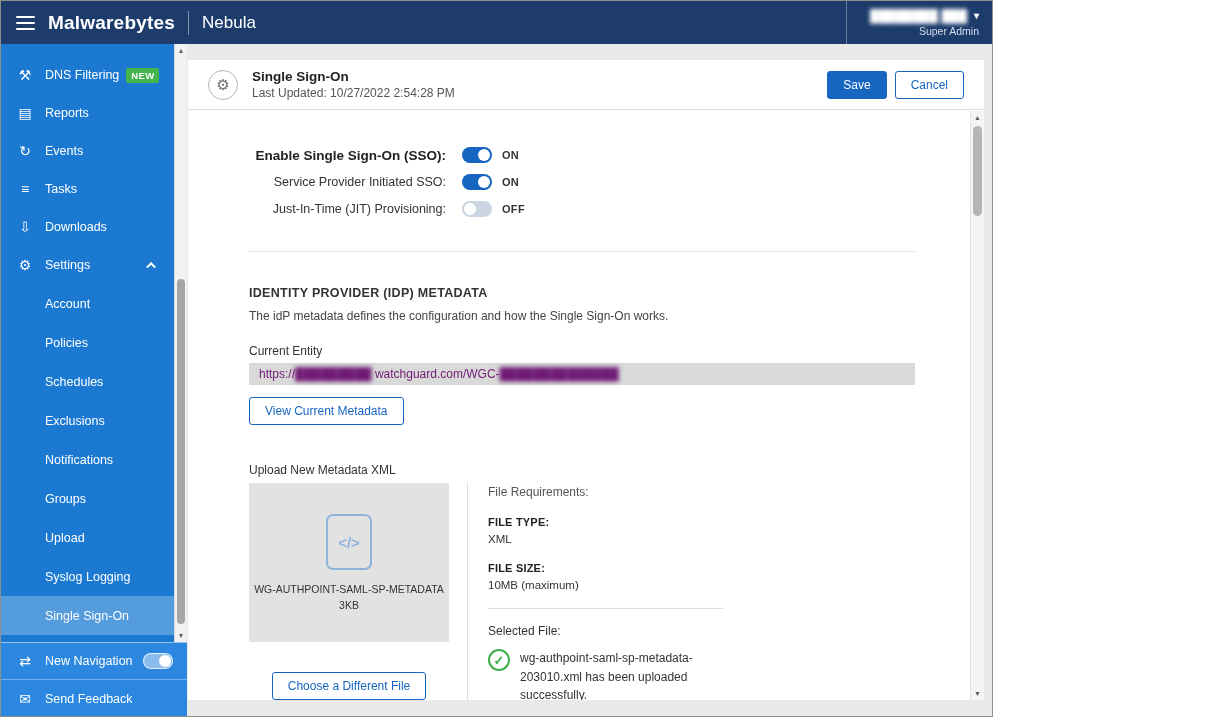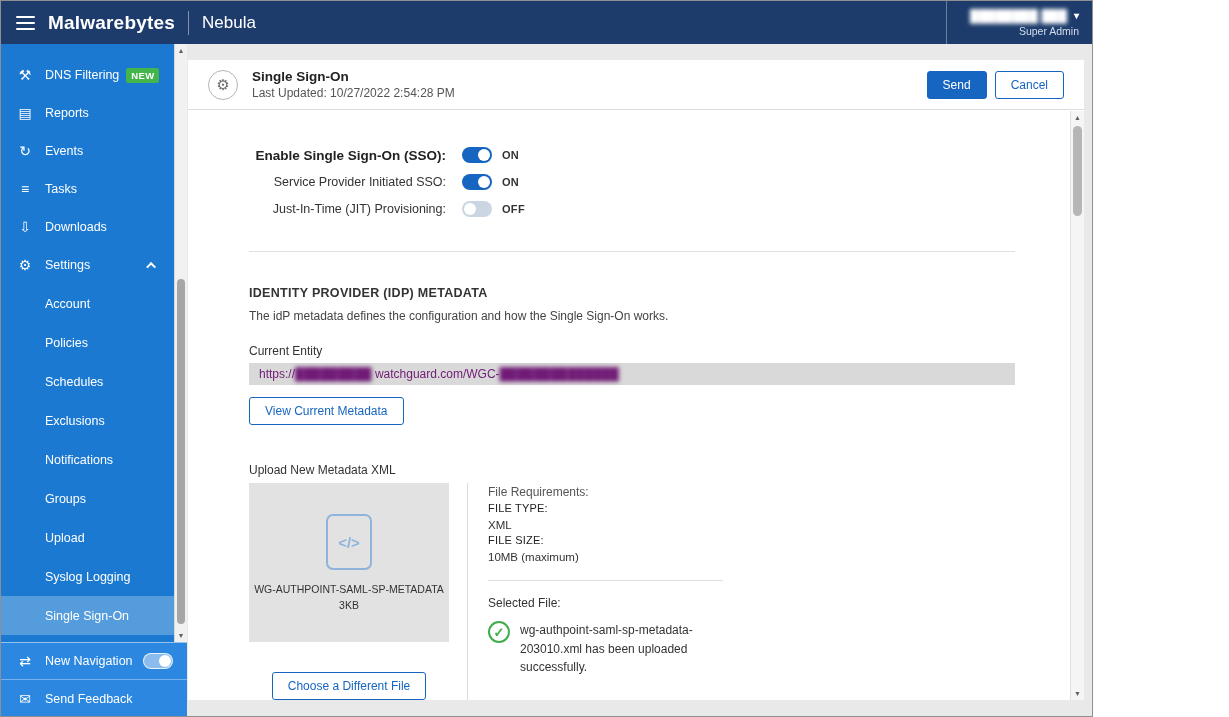--- a/index.html
+++ b/index.html
@@ -1,17 +1,17 @@
 <!DOCTYPE html>
 <html><head>
 <meta charset="utf-8">
 <style>
   * { box-sizing: border-box; }
   body { margin: 0; font-family: "Liberation Sans", sans-serif; background: #fff; }
-  .screen { position: relative; width: 1093px; height: 717px; background: #e9e9e9; border: 1px solid #8f8f8f; overflow: hidden; }
+  .screen { position: relative; width: 993px; height: 717px; background: #e9e9e9; border: 1px solid #8f8f8f; overflow: hidden; }
 
   
   .topbar { position: absolute; top: 0; left: 0; right: 0; height: 43px; background: #1d3c6b; color: #fff; display: flex; align-items: center; }
   .hamburger { width: 19px; margin: 0 13px 0 15px; cursor: pointer; }
   .hamburger .bar { display: block; height: 2px; background: #fff; margin: 4px 0; border-radius: 1px; }
   .brand { font-size: 19px; font-weight: bold; letter-spacing: .2px; }
   .brand-divider { width: 1px; height: 24px; background: rgba(255,255,255,.45); margin: 0 13px; }
   .product { font-size: 17px; font-weight: 400; }
   .account { margin-left: auto; height: 100%; width: 146px; border-left: 1px solid rgba(255,255,255,.35); display: flex; flex-direction: column; justify-content: center; align-items: flex-end; padding: 0 13px; cursor: pointer; }
   .account-name-row { display: flex; align-items: center; gap: 7px; font-size: 12px; font-weight: bold; }
@@ -78,21 +78,21 @@
   .upload-row { display: flex; margin-top: 6px; }
   .upload-col { width: 200px; display: flex; flex-direction: column; align-items: center; flex: none; }
   .upload-box { width: 200px; height: 159px; background: #e2e2e2; display: flex; flex-direction: column; align-items: center; justify-content: center; cursor: pointer; }
   .file-icon { width: 46px; height: 56px; border: 2px solid #8fb4dc; border-radius: 7px; display: flex; align-items: center; justify-content: center; color: #8fb4dc; font-size: 15px; font-weight: bold; margin-bottom: 13px; }
   .file-name { font-size: 10.5px; color: #333; text-transform: uppercase; max-width: 194px; white-space: nowrap; overflow: hidden; }
   .file-size { font-size: 10.5px; color: #333; margin-top: 4px; }
   .choose-btn { margin-top: 30px; }
   .upload-divider { border-left: 1px solid #ddd; margin-left: 18px; }
   .requirements { padding-left: 20px; padding-top: 2px; }
   .req-title { font-size: 12px; color: #555; }
-  .req-label { font-size: 11px; font-weight: normal; color: #222; margin-top: 3px; letter-spacing: .2px; }
+  .req-label { font-size: 11px; font-weight: bold; color: #222; margin-top: 17px; letter-spacing: .2px; }
   .req-value { font-size: 11.5px; color: #333; margin-top: 5px; }
   .req-divider { border-top: 1px solid #ddd; width: 235px; margin-top: 17px; }
   .selected-label { font-size: 12px; color: #333; margin-top: 15px; }
   .selected-row { display: flex; margin-top: 11px; }
   .check-circle { width: 22px; height: 22px; border: 2px solid #3fae49; border-radius: 50%; color: #3fae49; font-size: 13px; font-weight: bold; text-align: center; line-height: 19px; flex: none; }
   .success-text { font-size: 12px; color: #333; margin-left: 10px; width: 178px; line-height: 1.55; }
 
   .main-scroll { position: absolute; top: 51px; right: 0; width: 14px; bottom: 0; background: #f5f5f5; border-left: 1px solid #e3e3e3; }
   .main-thumb { position: absolute; left: 2px; right: 2px; top: 15px; height: 90px; background: #b6b6b6; border-radius: 5px; cursor: pointer; }
 </style>
@@ -198,21 +198,21 @@
   <div class="main">
     <div class="card">
 
       <div class="card-header">
         <div class="gear-circle">⚙</div>
         <div class="header-titles">
           <div class="page-title">Single Sign-On</div>
           <div class="page-subtitle">Last Updated: 10/27/2022 2:54:28 PM</div>
         </div>
         <div class="header-actions">
-          <button class="btn btn-primary">Send</button>
+          <button class="btn btn-primary">Save</button>
           <button class="btn btn-outline">Cancel</button>
         </div>
       </div>
 
       <div class="card-body">
 
         <div class="toggle-row">
           <span class="toggle-label strong">Enable Single Sign-On (SSO):</span>
           <span class="switch on">
               <span class="knob"></span>

